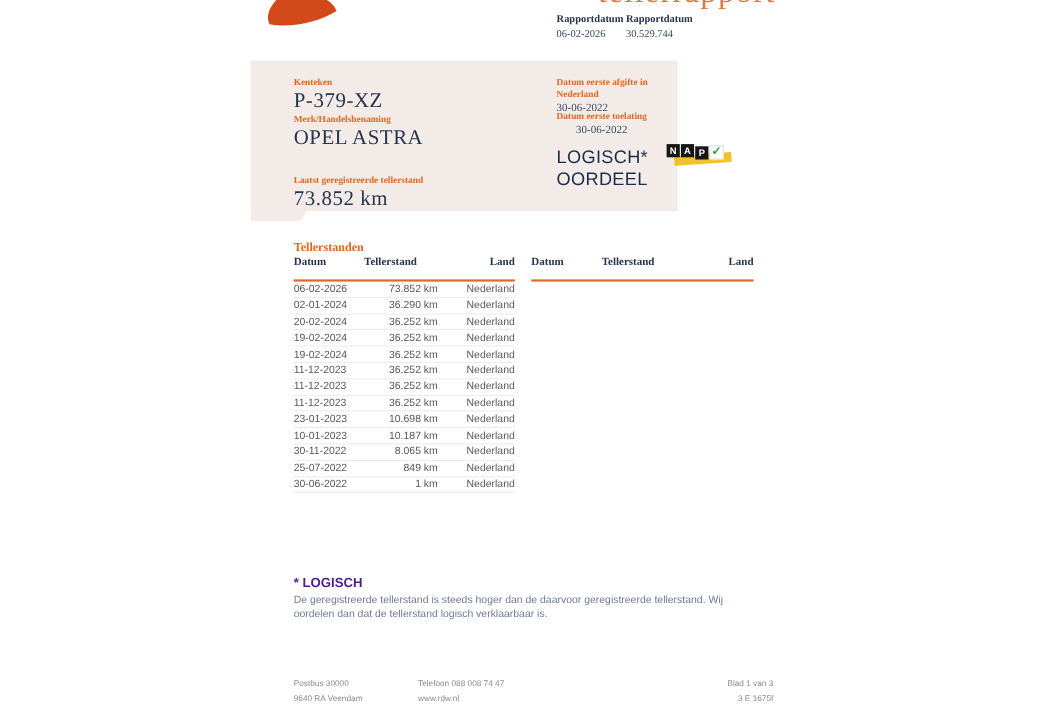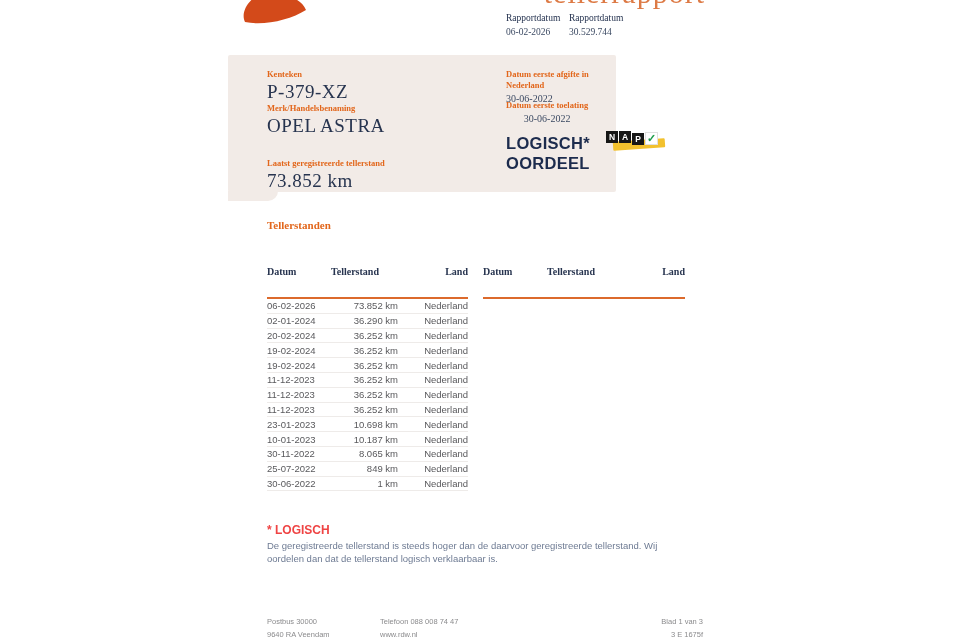--- a/index.html
+++ b/index.html
@@ -7,38 +7,38 @@
         font-family:"Liberation Sans",sans-serif;}
 
   
   .logo{position:absolute;left:240px;top:-16px;width:78px;height:46px;}
   .doc-title{position:absolute;left:0;top:-22px;width:705px;text-align:right;
              font-family:"Liberation Serif",serif;font-size:30px;line-height:30px;
              color:#dd7a45;letter-spacing:1px;}
   .meta{position:absolute;top:12px;}
   .meta-rapportdatum{left:506px;}
   .meta-rapportnummer{left:569px;}
-  .meta-label{font-family:"Liberation Serif",serif;font-weight:normal;font-size:9.5px;
+  .meta-label{font-family:"Liberation Serif",serif;font-weight:bold;font-size:9.5px;
               color:#24324f;line-height:12px;}
   .meta-value{font-family:"Liberation Serif",serif;font-size:9.5px;color:#3c4a63;
               line-height:12px;margin-top:2px;}
 
   
   .card{position:absolute;left:228px;top:55px;width:388px;height:137px;
         background:#f2ebe7;border-radius:2px;}
   .card-tab{position:absolute;left:228px;top:191px;width:50px;height:10px;
             background:#f2ebe7;border-radius:0 0 14px 0;}
   .fld{position:absolute;}
   .fld-label{font-family:"Liberation Serif",serif;font-weight:bold;font-size:8.5px;
              color:#e2661b;line-height:11px;}
   .fld-big{font-family:"Liberation Serif",serif;font-size:19px;color:#27344f;
            line-height:23px;letter-spacing:0.5px;}
   .fld-small{font-family:"Liberation Serif",serif;font-size:10px;color:#3c4a63;
              line-height:13px;margin-top:1px;}
-  .oordeel{position:absolute;left:278px;top:79px;font-weight:bold;font-size:16.5px;
+  .oordeel{position:absolute;left:278px;top:79px;font-weight:normal;font-size:16.5px;
            line-height:19.5px;color:#1c2b4d;letter-spacing:0.3px;}
 
   
   .nap{position:absolute;left:378px;top:76px;width:60px;height:24px;}
   .nap-swoosh{position:absolute;left:7px;top:9px;width:52px;height:9px;
               background:#f2c12e;transform:rotate(-4deg);border-radius:1px;}
   .nap-tile{position:absolute;top:0;width:12px;height:12px;background:#161616;
             color:#ffffff;font-weight:bold;font-size:8.5px;line-height:12px;
             text-align:center;}
   .nap-t0{left:0;} .nap-t1{left:13px;} .nap-t2{left:26px;top:2px;}
@@ -48,33 +48,33 @@
              text-align:center;}
 
   
   .section-title{position:absolute;left:267px;top:219px;
                  font-family:"Liberation Serif",serif;font-weight:bold;
                  font-size:11px;color:#e2661b;}
   .ttable{position:absolute;top:233px;}
   .ttable-left{left:267px;width:201px;}
   .ttable-right{left:483px;width:202px;}
   .thead{display:grid;grid-template-columns:64px 1fr 70px;
-         border-bottom:2px solid #dc6a2c;padding-bottom:20px;margin-top:33px;}
+         border-bottom:2px solid #dc6a2c;padding-bottom:10px;}
   .th{font-family:"Liberation Serif",serif;font-weight:bold;font-size:10px;
       color:#27344f;line-height:11px;}
   .th-land{text-align:right;}
   .trow{display:grid;grid-template-columns:64px 1fr 70px;height:13.8px;
         align-items:center;border-bottom:1px solid #eeebe9;}
   .td{font-size:9.5px;color:#59595c;line-height:13px;}
   .td-value{text-align:right;}
   .td-land{text-align:right;}
 
   
   .footnote{position:absolute;left:267px;top:523px;width:410px;}
-  .footnote-head{font-weight:bold;font-size:12px;color:#ef4444;line-height:14px;}
+  .footnote-head{font-weight:bold;font-size:12px;color:#4c1d95;line-height:14px;}
   .footnote-body{margin-top:3px;font-size:9.5px;color:#6e7b93;line-height:12.5px;}
 
   
   .footer-item{position:absolute;font-size:7.5px;color:#8b8b8d;line-height:9px;}
   .f-postbus{left:267px;top:617px;}
   .f-plaats{left:267px;top:630px;}
   .f-telefoon{left:380px;top:617px;}
   .f-web{left:380px;top:630px;}
   .f-blad{left:500px;top:617px;width:203px;text-align:right;}
   .f-code{left:500px;top:630px;width:203px;text-align:right;}

